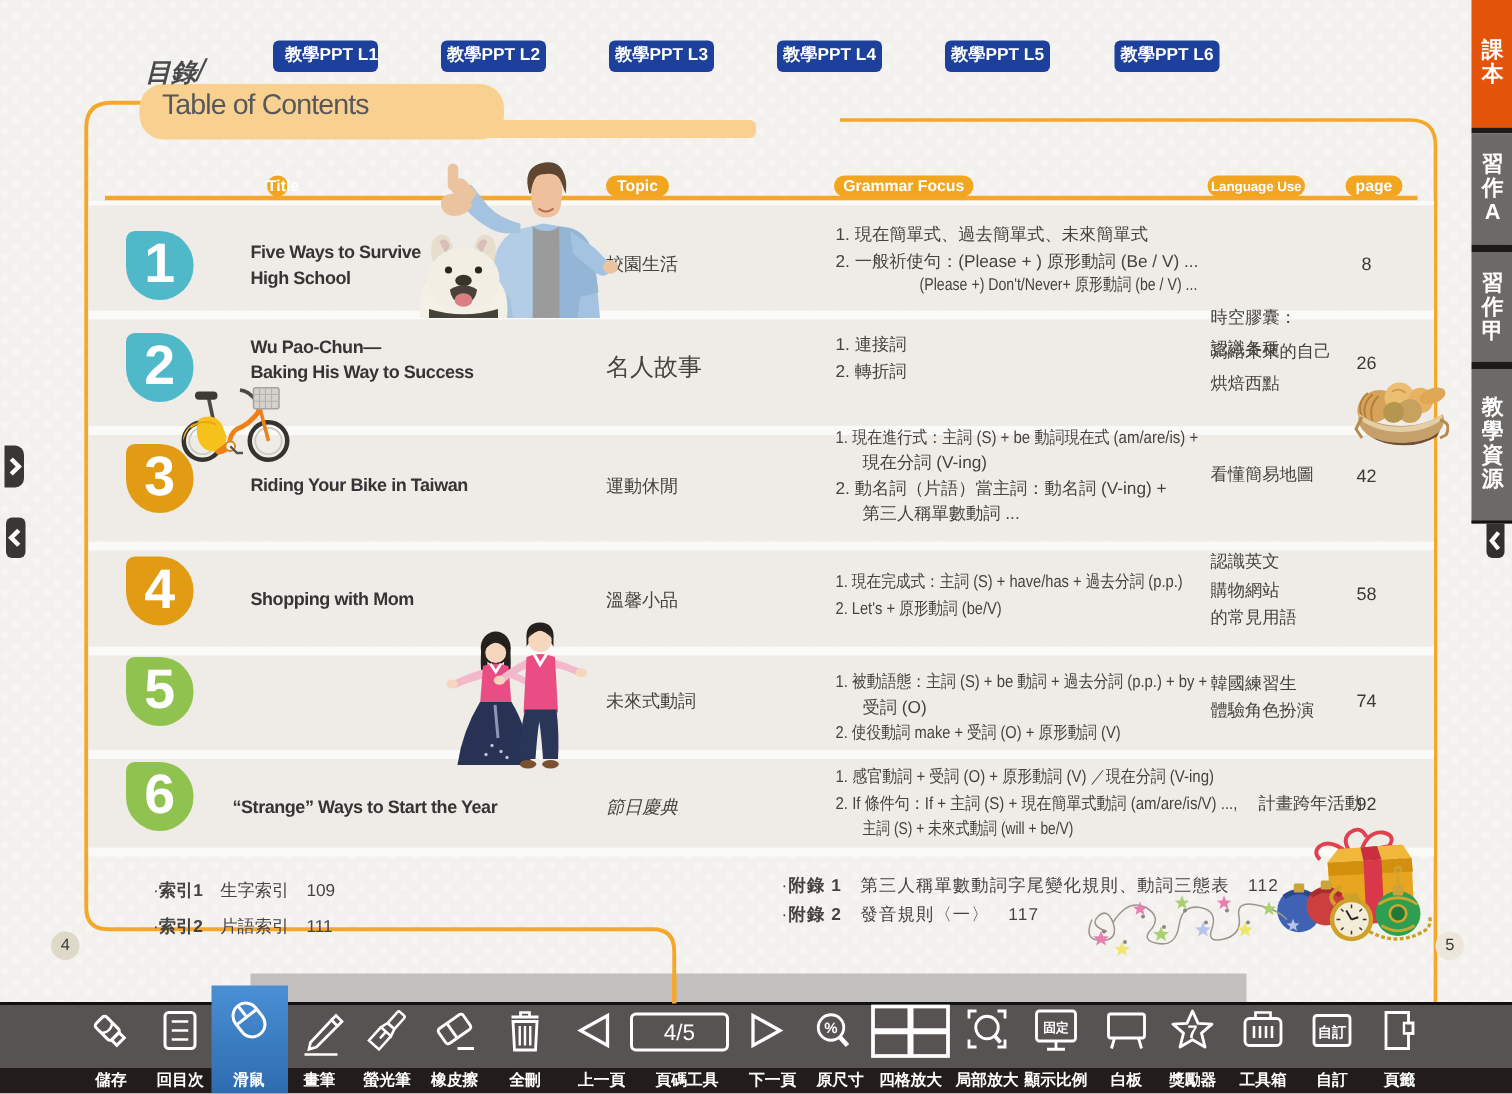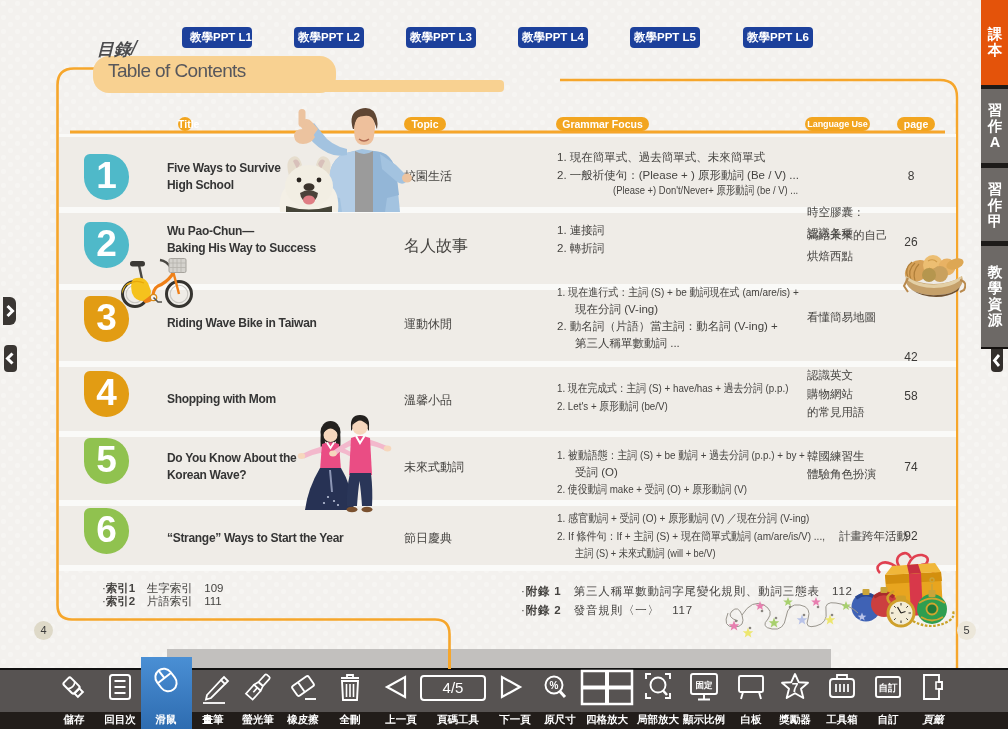--- a/index.html
+++ b/index.html
@@ -80,45 +80,44 @@
 <div class="cjk" style="left:613px;top:182px;transform:scaleX(.82);transform-origin:0 0;">(Please +) Don't/Never+ 原形動詞 (be / V) ...</div>
 <div class="cjk" style="left:807px;top:157px;line-height:23px;margin-top:44px;">時空膠囊：<br>寫給未來的自己</div>
 <div class="pg" style="left:896px;top:169px;">8</div>
 
 <div class="ttl" style="left:167px;top:223px;">Wu Pao-Chun—<br>Baking His Way to Success</div>
 <div class="cjk" style="left:404px;top:237px;font-size:16px;">名人故事</div>
 <div class="cjk" style="left:557px;top:222px;">1. 連接詞<br>2. 轉折詞</div>
 <div class="cjk" style="left:807px;top:222px;line-height:23px;">認識各種<br>烘焙西點</div>
 <div class="pg" style="left:896px;top:235px;">26</div>
 
-<div class="ttl" style="left:167px;top:315px;">Riding Wave Bike in Taiwan</div>
+<div class="ttl" style="left:167px;top:315px;">Riding Your Bike in Taiwan</div>
 <div class="cjk" style="left:404px;top:316px;font-size:12px;">運動休閒</div>
 <div class="cjk" style="left:557px;top:284px;transform:scaleX(.87);transform-origin:0 0;">1. 現在進行式：主詞 (S) + be 動詞現在式 (am/are/is) +</div>
 <div class="cjk" style="left:575px;top:301px;">現在分詞 (V-ing)</div>
 <div class="cjk" style="left:557px;top:318px;">2. 動名詞（片語）當主詞：動名詞 (V-ing) +</div>
 <div class="cjk" style="left:575px;top:335px;">第三人稱單數動詞 ...</div>
 <div class="cjk" style="left:807px;top:309px;">看懂簡易地圖</div>
-<div class="pg" style="left:896px;top:310px;margin-top:40px;">42</div>
+<div class="pg" style="left:896px;top:310px;">42</div>
 
 <div class="ttl" style="left:167px;top:391px;">Shopping with Mom</div>
 <div class="cjk" style="left:404px;top:392px;font-size:12px;">溫馨小品</div>
 <div class="cjk" style="left:557px;top:380px;transform:scaleX(.85);transform-origin:0 0;">1. 現在完成式：主詞 (S) + have/has + 過去分詞 (p.p.)<br>2. Let's + 原形動詞 (be/V)</div>
 <div class="cjk" style="left:807px;top:366px;line-height:18.5px;">認識英文<br>購物網站<br>的常見用語</div>
 <div class="pg" style="left:896px;top:389px;">58</div>
 
-<div class="ttl" style="left:167px;top:450px;">Do You Know About the<br>Korean Wave?</div>
 <div class="cjk" style="left:404px;top:459px;font-size:12px;">未來式動詞</div>
 <div class="cjk" style="left:557px;top:447px;transform:scaleX(.86);transform-origin:0 0;">1. 被動語態：主詞 (S) + be 動詞 + 過去分詞 (p.p.) + by +</div>
 <div class="cjk" style="left:575px;top:464px;">受詞 (O)</div>
 <div class="cjk" style="left:557px;top:481px;transform:scaleX(.85);transform-origin:0 0;">2. 使役動詞 make + 受詞 (O) + 原形動詞 (V)</div>
 <div class="cjk" style="left:807px;top:447px;line-height:18px;">韓國練習生<br>體驗角色扮演</div>
 <div class="pg" style="left:896px;top:460px;">74</div>
 
-<div class="ttl" style="left:167px;top:530px;">“Strange” Ways to Start the Year</div>
-<div class="cjk" style="left:404px;top:530px;font-size:12px;">節日慶典</div>
+<div class="ttl" style="left:155px;top:530px;">“Strange” Ways to Start the Year</div>
+<div class="cjk" style="left:404px;top:530px;font-size:12px;font-style:italic;">節日慶典</div>
 <div class="cjk" style="left:557px;top:510px;transform:scaleX(.87);transform-origin:0 0;">1. 感官動詞 + 受詞 (O) + 原形動詞 (V) ／現在分詞 (V-ing)<br>2. If 條件句：If + 主詞 (S) + 現在簡單式動詞 (am/are/is/V) ...,</div>
 <div class="cjk" style="left:575px;top:545px;transform:scaleX(.8);transform-origin:0 0;">主詞 (S) + 未來式動詞 (will + be/V)</div>
 <div class="cjk" style="left:819px;top:528px;margin-left:20px;">計畫跨年活動</div>
 <div class="pg" style="left:896px;top:529px;">92</div>
 
 <svg class="ph" style="left:270px;top:103px;" width="145" height="109" viewBox="0 0 145 109">
   <g>
     <path d="M76,50 Q64,54 60,68 L57,109 H130 L126,68 Q122,52 110,49 L92,46 Z" fill="#a3c3e0"></path>
     <path d="M85,48 L85,109 H104 L103,48 Q94,54 85,48 Z" fill="#9b9b9b"></path>
     <path d="M76,50 Q64,54 60,68 L58,92 L70,95 L72,109 H85 L85,48 Z" fill="#b3cde6"></path>
@@ -273,21 +272,21 @@
         <circle cx="28" cy="35" r="1.3" fill="#8a8680"></circle>
   <circle cx="40" cy="18" r="1.3" fill="#8a8680"></circle>
         <circle cx="54" cy="25" r="1.3" fill="#8a8680"></circle>
   <circle cx="68" cy="14" r="1.3" fill="#8a8680"></circle>
         <circle cx="82" cy="22" r="1.3" fill="#8a8680"></circle>
   <circle cx="96" cy="14" r="1.3" fill="#8a8680"></circle>
         <circle cx="110" cy="22" r="1.3" fill="#8a8680"></circle>
   </g>
 </svg>
 
-<div class="cjk" style="left:102px;top:582px;line-height:13px;">·<b>索引1</b>　生字索引　109<br>·<b>索引2</b>　片語索引　111</div>
+<div class="cjk" style="left:102px;top:582px;line-height:24px;">·<b>索引1</b>　生字索引　109<br>·<b>索引2</b>　片語索引　111</div>
 <div class="cjk" style="left:521px;top:582px;line-height:18.5px;letter-spacing:.8px;">·<b>附錄 1</b>　第三人稱單數動詞字尾變化規則、動詞三態表　112<br>·<b>附錄 2</b>　發音規則〈一〉　117</div>
 
 <div class="abs" style="left:34px;top:621px;width:19px;height:19px;border-radius:50%;background:#ded9c8;color:#3b3b3b;font-size:11px;text-align:center;line-height:19px;">4</div>
 <div class="abs" style="left:957px;top:621px;width:19px;height:19px;border-radius:50%;background:#ece7da;color:#3b3b3b;font-size:11px;text-align:center;line-height:19px;">5</div>
 
 <div class="abs" style="left:3px;top:297px;width:13px;height:28px;background:#3a3633;border-radius:0 6px 6px 0;"></div>
 <svg class="abs" style="left:3px;top:297px;" width="13" height="28" viewBox="0 0 13 28" fill="none">
       <path d="M4.5,9 L9.5,14 L4.5,19" stroke="#fff" stroke-width="3"></path>
     </svg>
 <div class="abs" style="left:4px;top:345px;width:13px;height:27px;background:#3a3633;border-radius:4px;"></div>
@@ -432,15 +431,15 @@
 <div class="tb-lb" style="left:432px;width:52px;">頁碼工具</div>
 <div class="tb-lb" style="left:494px;width:42px;">下一頁</div>
 <div class="tb-lb" style="left:539px;width:42px;">原尺寸</div>
 <div class="tb-lb" style="left:581px;width:52px;">四格放大</div>
 <div class="tb-lb" style="left:632px;width:52px;">局部放大</div>
 <div class="tb-lb" style="left:678px;width:52px;">顯示比例</div>
 <div class="tb-lb" style="left:735px;width:32px;">白板</div>
 <div class="tb-lb" style="left:774px;width:42px;">獎勵器</div>
 <div class="tb-lb" style="left:821px;width:42px;">工具箱</div>
 <div class="tb-lb" style="left:872px;width:32px;">自訂</div>
-<div class="tb-lb" style="left:917px;width:32px;font-style:italic;">頁籤</div>
+<div class="tb-lb" style="left:917px;width:32px;">頁籤</div>
 
 </div>
 
 </body></html>

